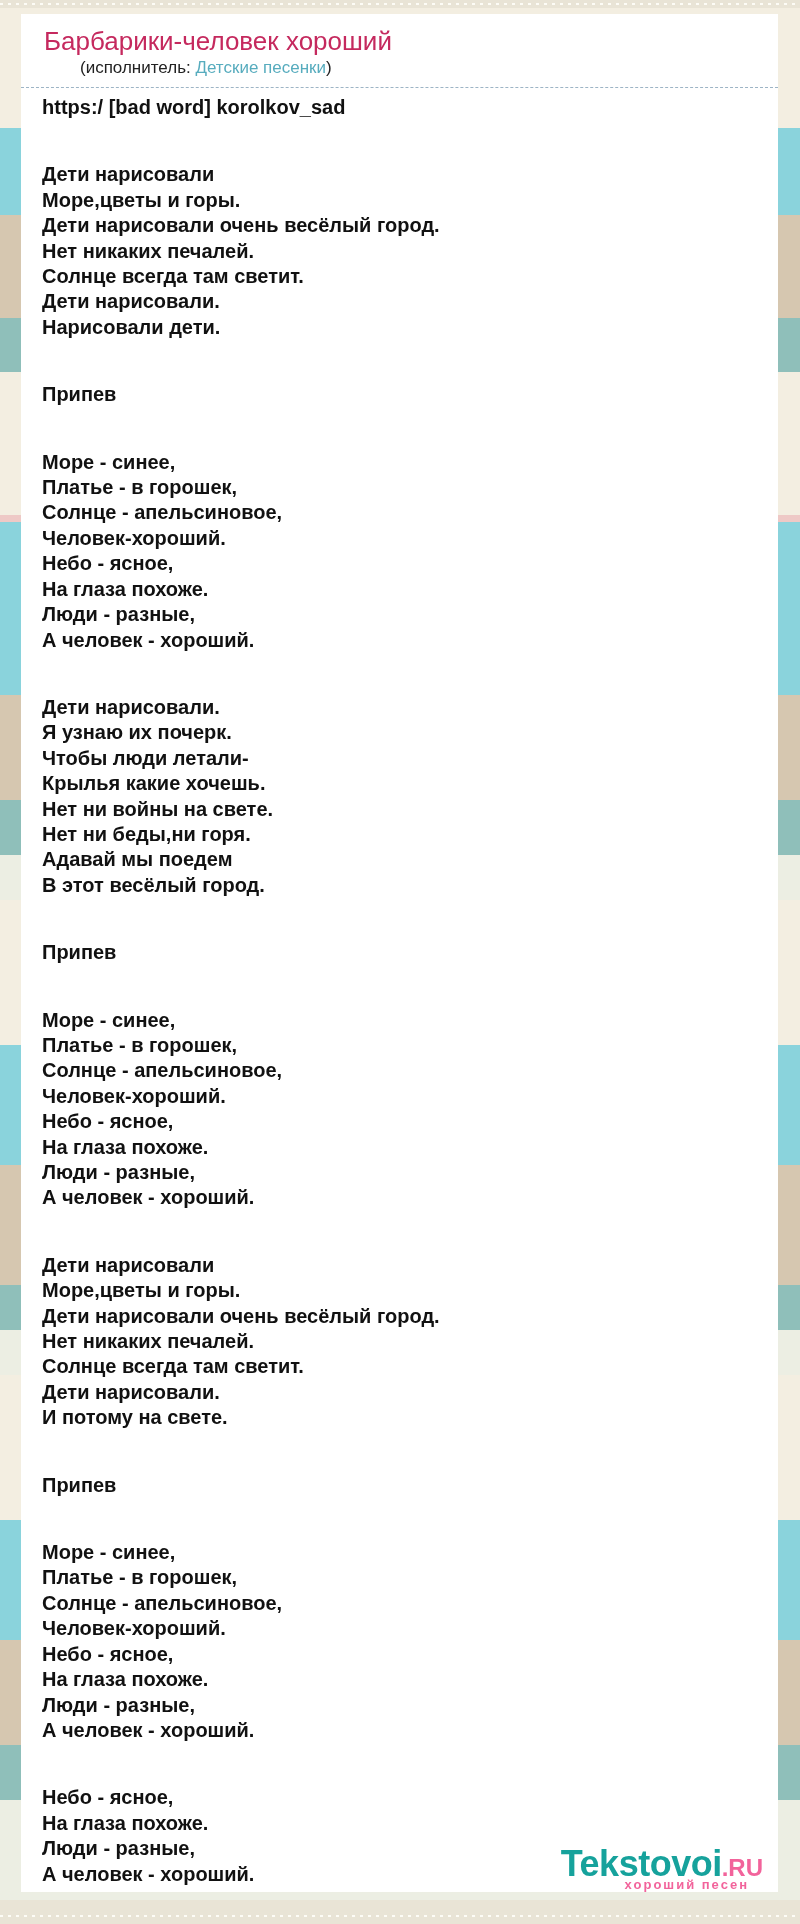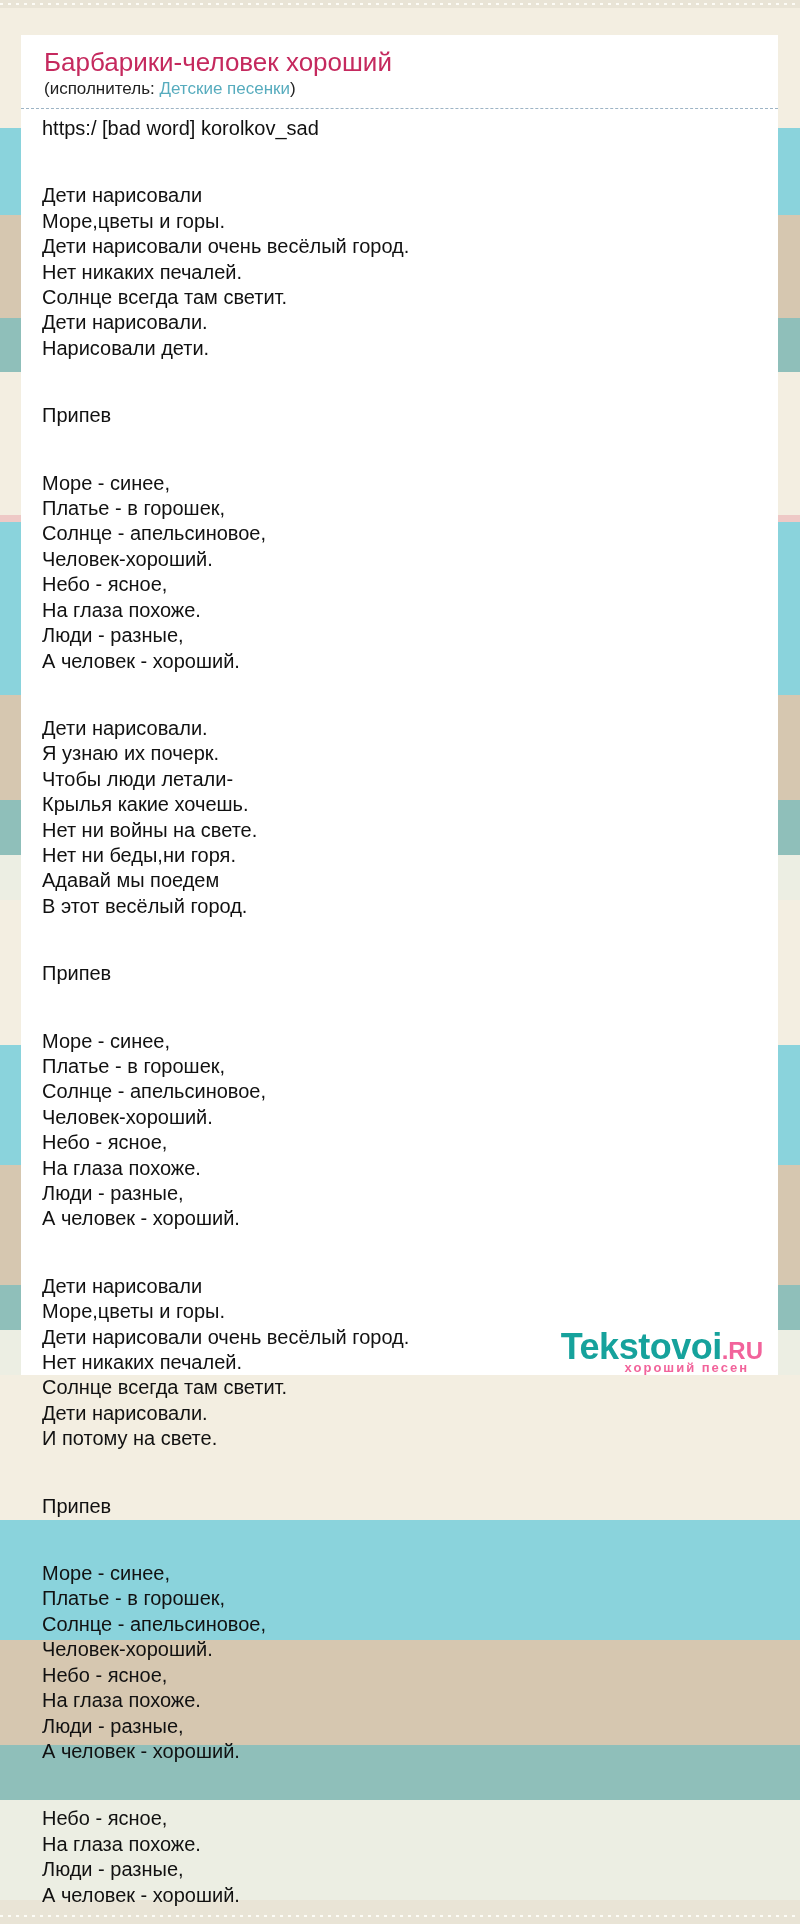--- a/index.html
+++ b/index.html
@@ -53,51 +53,53 @@
       var(--stripe_blue) 1512px, var(--stripe_blue) 1632px,
       var(--stripe_tan) 1632px,  var(--stripe_tan) 1737px,
       var(--stripe_teal) 1737px, var(--stripe_teal) 1792px,
       var(--stripe_pale) 1792px, var(--stripe_pale) 1892px);
   }
 
   
   .panel {
     position: absolute;
     left: 21px;
-    top: 35px;
+    top: 14px;
     width: 757px;
-    height: 1340px;
+    height: 1878px;
     background: #ffffff;
   }
 
   .song-header {
     padding: 11px 20px 8px 23px;
     border-bottom: 1px dashed #9db4c5;
   }
   .song-title {
     margin: 0;
     font-size: 26px;
     font-weight: normal;
     line-height: 32px;
     color: var(--title_color);
   }
   .artist-line {
     font-size: 17px;
     line-height: 22px;
     color: #222222;
+    margin-left: 36px;
   }
   .artist-link {
     color: var(--link_color);
     text-decoration: none;
     cursor: pointer;
   }
 
   .lyrics {
     padding: 7px 21px 0 21px;
     color: #111111;
+    font-weight: bold;
   }
   .para {
     white-space: pre-line;
     font-size: 20px;
     line-height: 25.4px;
   }
   .para + .para { margin-top: 42px; }
 
   
   .logo {

